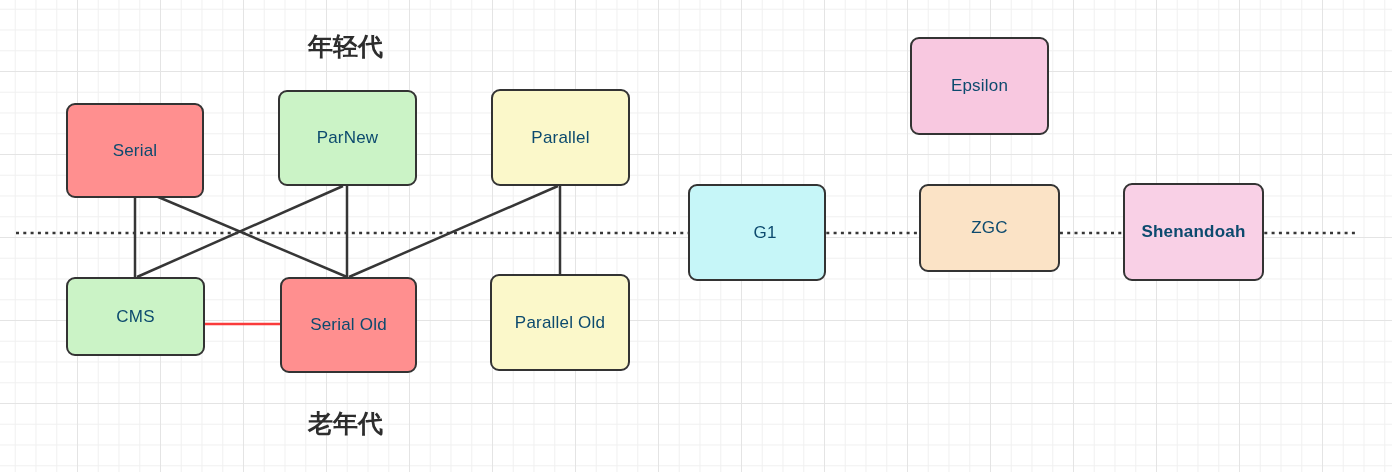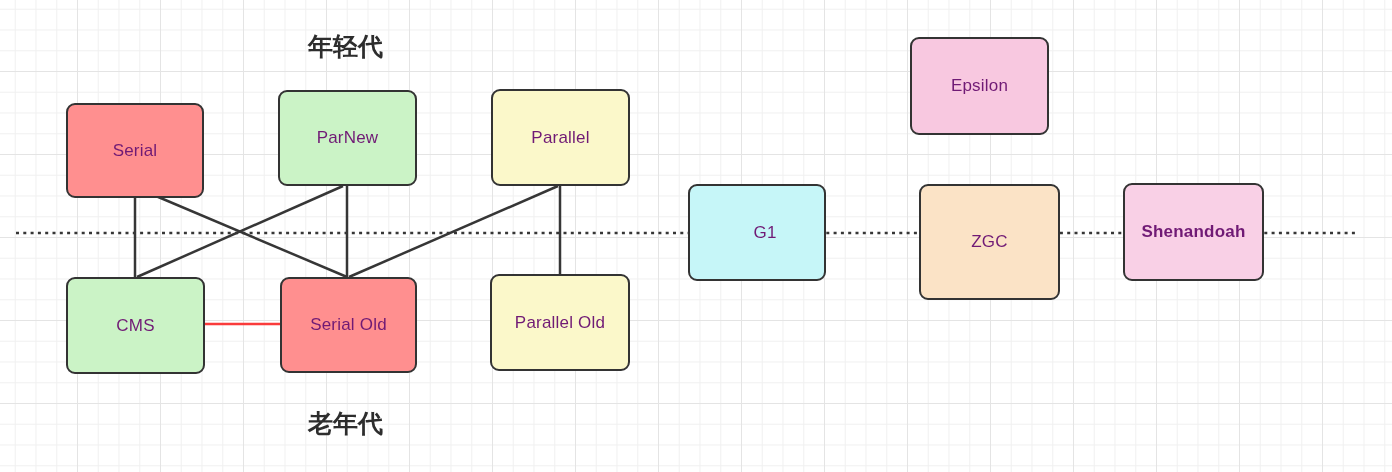--- a/index.html
+++ b/index.html
@@ -27,40 +27,40 @@
   .node{
     position:absolute;
     z-index:2;
     box-sizing:border-box;
     border:2.5px solid #333333;
     border-radius:9px;
     display:flex;
     align-items:center;
     justify-content:center;
     font-size:17px;
-    color:#701a75;
+    color:#0c4a6e;
     letter-spacing:0.2px;
   }
   .gen-title{
     position:absolute;
     z-index:2;
     font-size:25px;
     font-weight:bold;
     color:#2d2d2d;
     white-space:nowrap;
   }
   
   #n-serial       {left:66px;  top:93px;  width:138px; height:95px;}
   #n-parnew       {left:278px; top:90px;  width:139px; height:96px;}
   #n-parallel     {left:491px; top:89px;  width:139px; height:97px;}
-  #n-cms          {left:66px;  top:277px; width:139px; height:97px;}
+  #n-cms          {left:66px;  top:277px; width:139px; height:79px;}
   #n-serial-old   {left:280px; top:277px; width:137px; height:96px;}
   #n-parallel-old {left:490px; top:274px; width:140px; height:97px;}
   #n-g1           {left:688px; top:184px; width:138px; height:97px;padding-left:16px;}
-  #n-zgc          {left:919px; top:184px; width:141px; height:116px;}
+  #n-zgc          {left:919px; top:184px; width:141px; height:88px;}
   #n-shenandoah   {left:1123px;top:183px; width:141px; height:98px;font-weight:bold;}
   #n-epsilon      {left:910px; top:37px;  width:139px; height:98px;}
   #t-young {left:308px; top:30px;}
   #t-old   {left:308px; top:407px;}
 </style>
 </head>
 <body>
 
 <div class="canvas">
 

